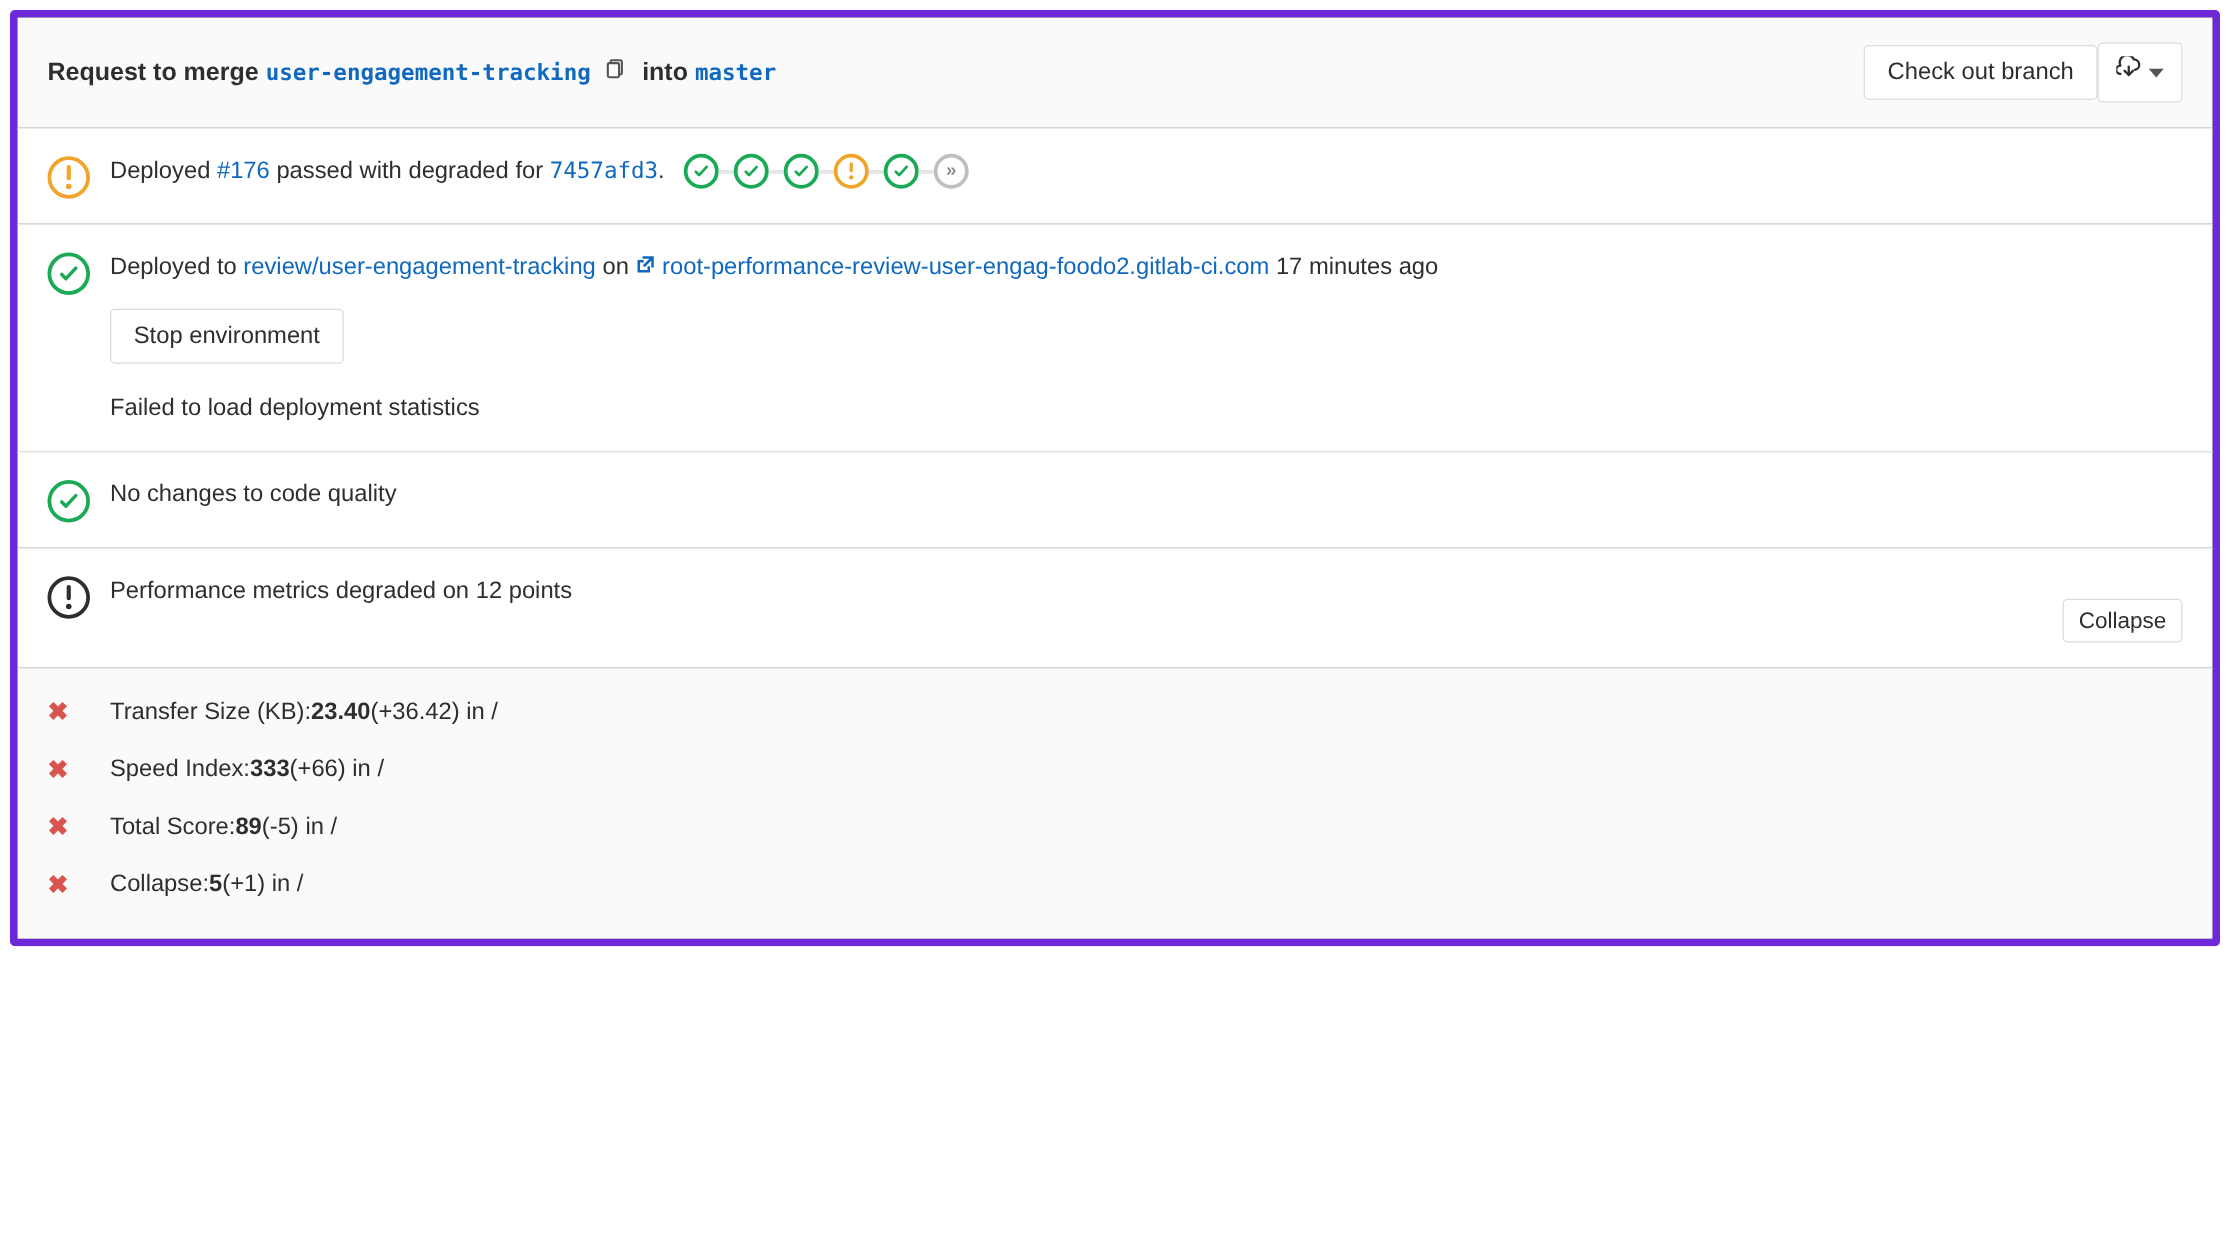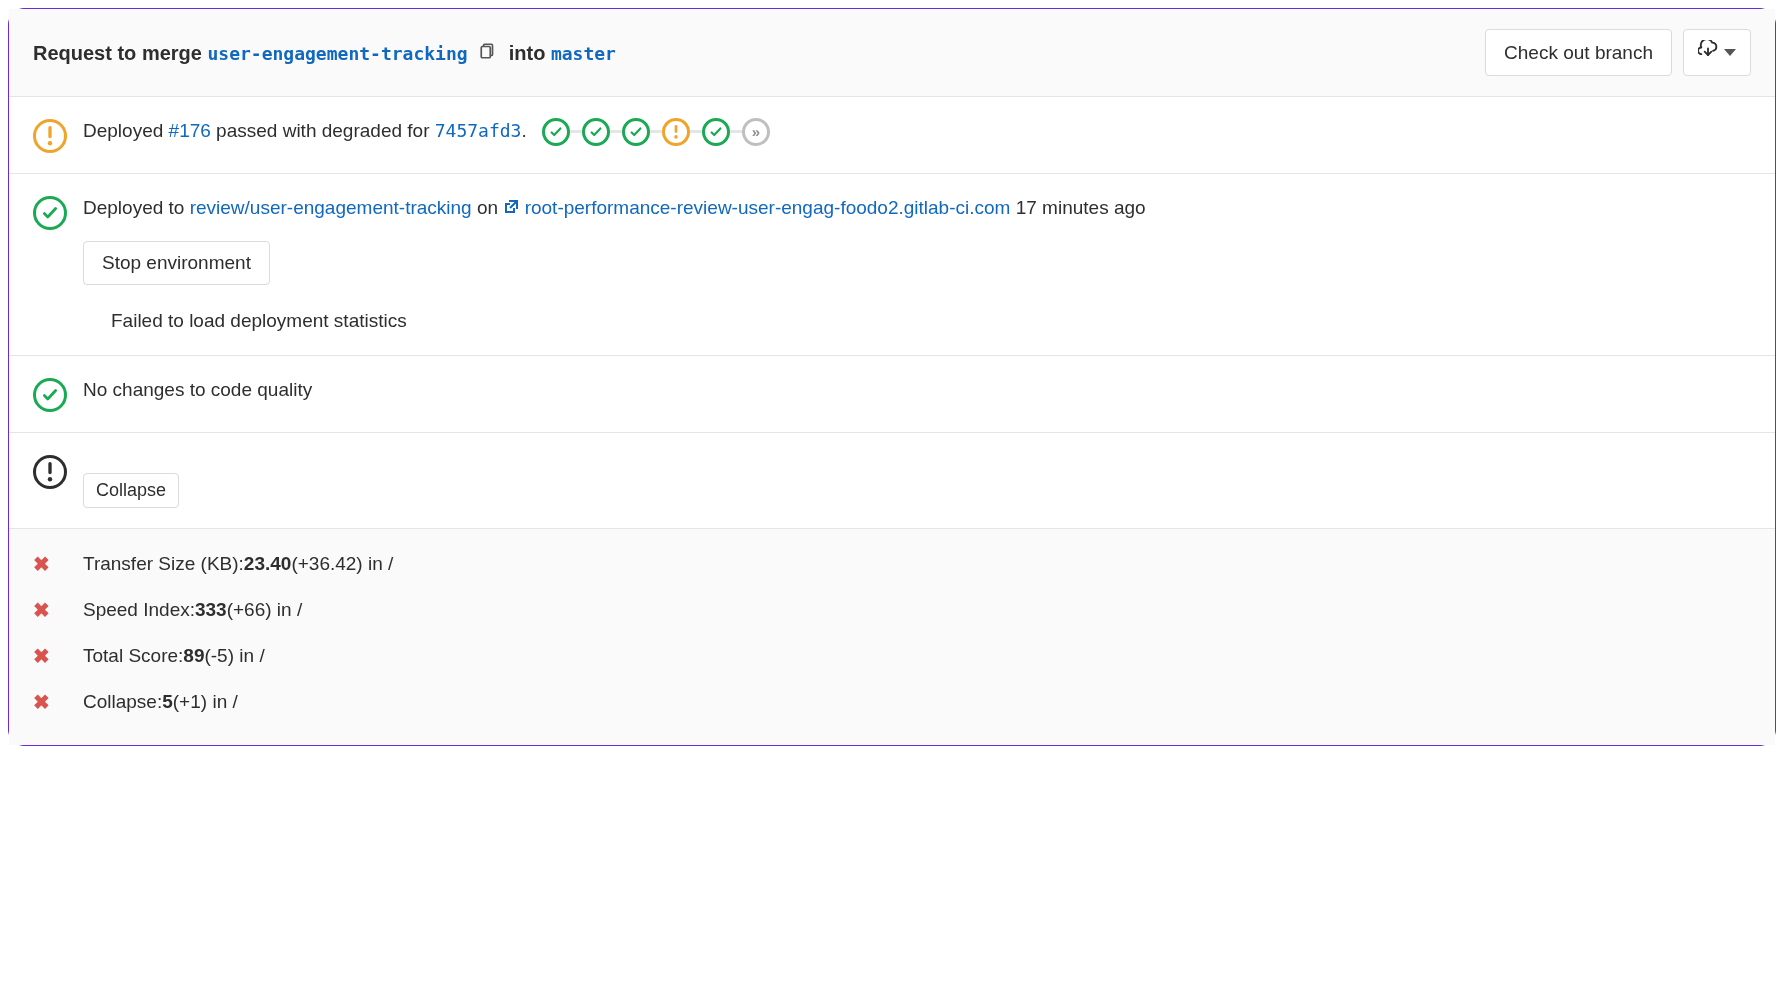--- a/index.html
+++ b/index.html
@@ -4,42 +4,42 @@
 <style>
   * { box-sizing: border-box; margin: 0; padding: 0; }
   body {
     font-family: -apple-system, BlinkMacSystemFont, "Segoe UI", Helvetica, Arial, sans-serif;
     background: #fff;
     color: #2e2e2e;
     font-size: 19px;
     line-height: 1.5;
   }
   .widget {
-    border: 1px solid #6d28d9;
-    border-radius: 16px;
+    border: 6px solid #6d28d9;
+    border-radius: 4px;
     margin: 8px 8px 0 8px;
     background: #0f172a;
   }
   .section {
     border-top: 1px solid #e5e5e5;
     padding: 20px 24px;
     background: #fff;
     display: flex;
     align-items: flex-start;
   }
   .section:first-child { border-top: none; background: #fafafa; }
   .section-icon {
     flex: 0 0 50px;
     display: flex;
     align-items: center;
     justify-content: flex-start;
     padding-top: 2px;
   }
   .section-body { flex: 1; }
-  .section-actions { flex: 0 0 auto; display: flex; gap: 11px; }
+  .section-actions { flex: 0 0 auto; display: flex; gap: 0; align-items: center; }
 
   .header-row { display: flex; align-items: center; width: 100%; }
   .header-text { flex: 1; font-size: 20px; }
   .header-text strong { font-weight: 600; }
 
   a, .link { color: #1068bf; text-decoration: none; cursor: pointer; }
   .link-mono { font-family: "SFMono-Regular", Menlo, Consolas, monospace; color: #1068bf; font-size: 18px; }
 
   .btn {
     border: 1px solid #dbdbdb;
@@ -68,21 +68,21 @@
   .pipeline-stages { display: inline-flex; align-items: center; margin-left: 10px; vertical-align: middle; }
   .stage-sep { width: 12px; height: 3px; background: #e5e5e5; }
 
   .x-icon { color: #d9534f; font-weight: bold; font-size: 20px; width: 50px; display: inline-block; text-align: left; }
   .metric-line { display: flex; align-items: center; padding: 8px 24px; }
   .metrics-block { background: #fafafa; padding: 12px 0 20px 0; border-top: 1px solid #e5e5e5; }
 
   .copy-icon { color: #555; margin: 0 6px; cursor: pointer; }
 
   .deploy-block .line2 { margin-top: 18px; }
-  .deploy-block .line3 { margin-top: 22px; color: #2e2e2e; margin-left: 28px; }
+  .deploy-block .line3 { margin-top: 22px; color: #2e2e2e; }
 
   .chev-down { width: 0; height: 0; border-left: 6px solid transparent; border-right: 6px solid transparent; border-top: 7px solid #555; display: inline-block; }
 </style>
 </head>
 <body>
 
 <div class="widget">
 
   <div class="section">
     <div class="header-row">
@@ -199,20 +199,21 @@
 
   <div class="section">
     <div class="section-icon">
       <span class="status-circle sc-lg sc-black">
         <svg width="10" height="20" viewBox="0 0 6 18">
             <rect x="1.5" y="0" width="3" height="11" rx="1.5" fill="#2e2e2e"></rect>
             <circle cx="3" cy="15.5" r="2" fill="#2e2e2e"></circle>
           </svg>
       </span>
     </div>
+    <div class="section-body">Performance metrics degraded on 12 points</div>
     <div class="section-actions">
       <button class="btn btn-sm">Collapse</button>
     </div>
   </div>
 
   <div class="metrics-block" id="metrics">
       <div class="metric-line">
         <span class="x-icon">✖</span>
         <span><span>Transfer Size (KB):</span><strong>23.40</strong><span>(+36.42)</span><span> in /</span></span>
       </div>

